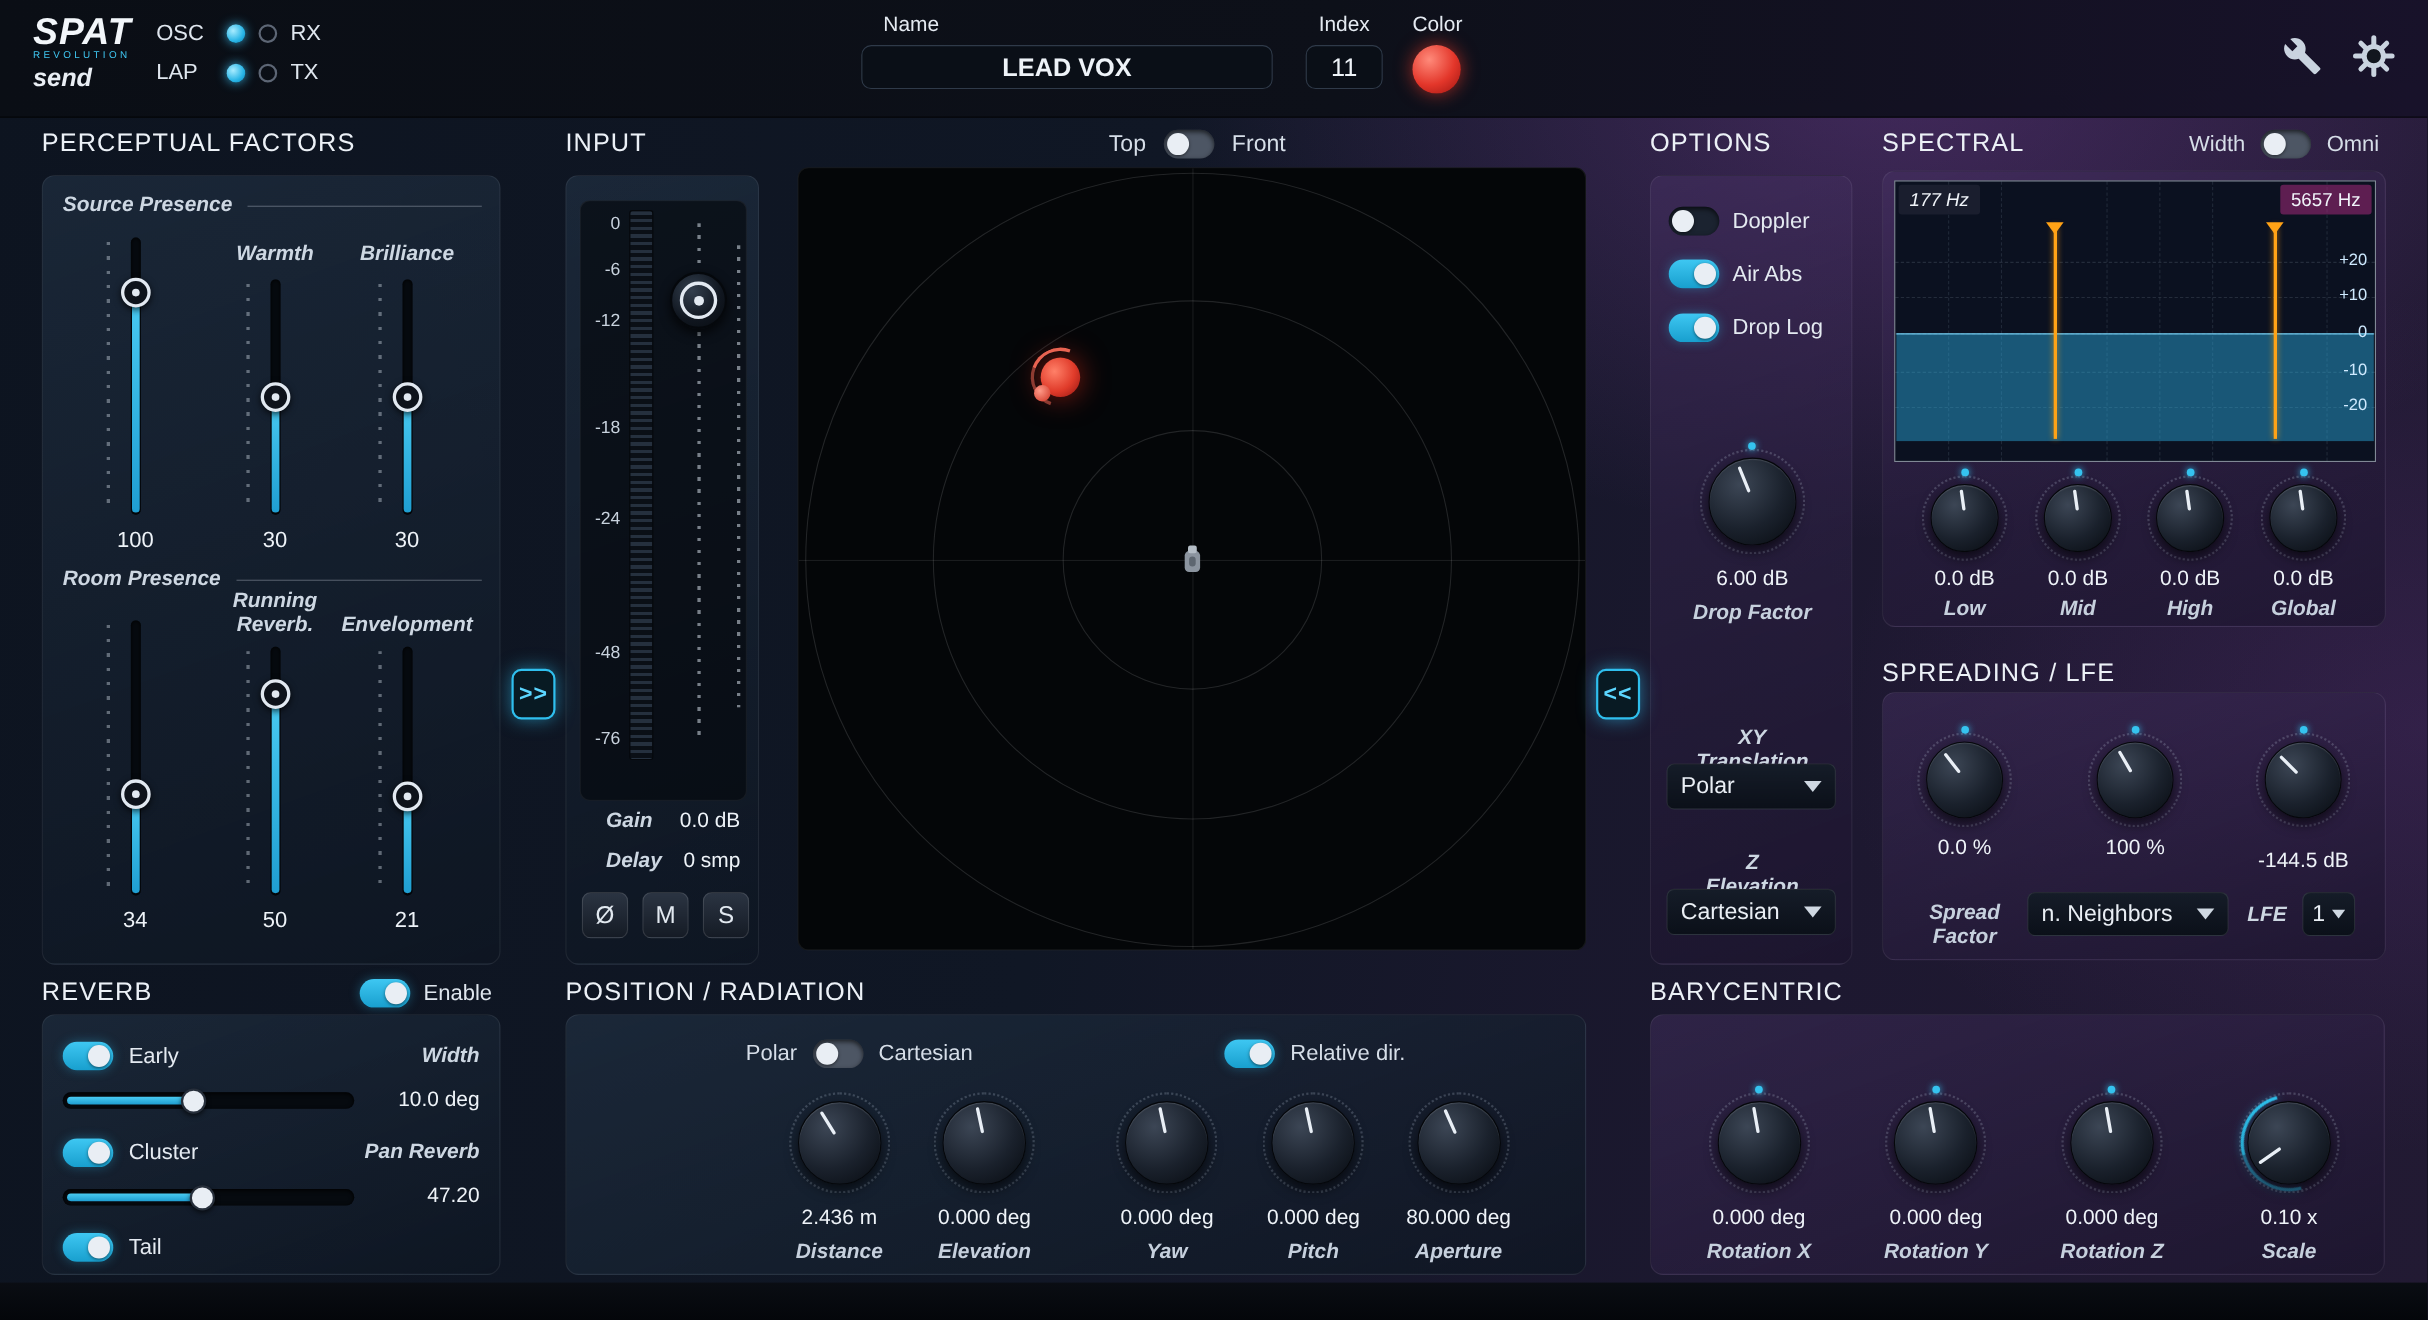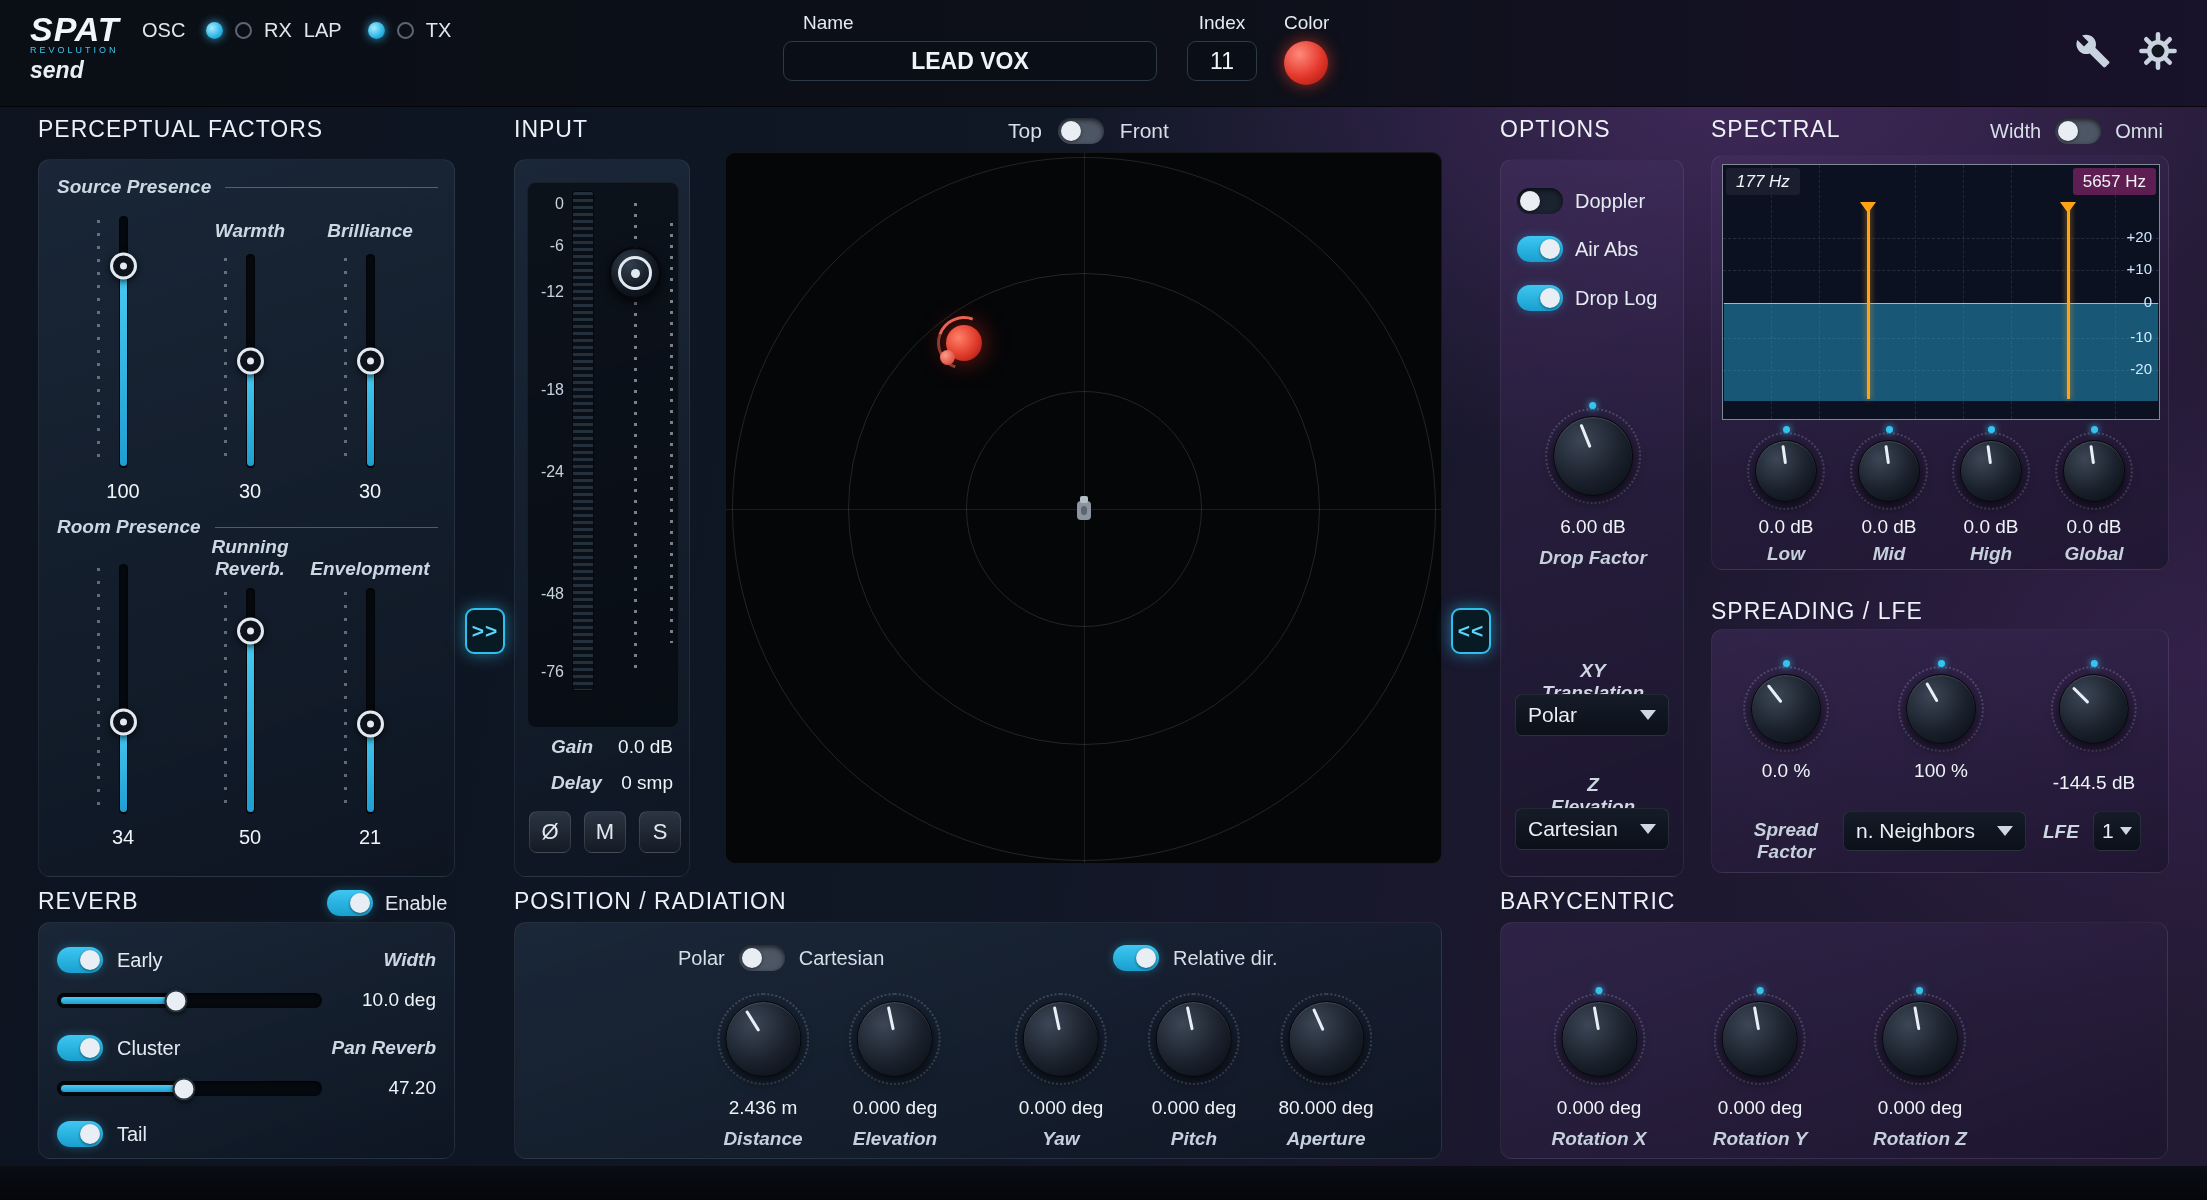--- a/index.html
+++ b/index.html
@@ -13,21 +13,21 @@
       linear-gradient(100deg,#0d1420 0%,#101725 45%,#1d1830 75%,#221a33 100%); }
 
   
   .topbar { position:absolute; left:0; top:0; width:100%; height:107px;
     background:linear-gradient(90deg,#0a0e15 0%,#0d1019 55%,#18122a 100%);
     border-bottom:1px solid rgba(0,0,0,.65); z-index:5; }
   .logo { position:absolute; left:30px; top:10px; }
   .logo-main { font-size:34px; font-weight:800; letter-spacing:1px; color:#f2f6fa; font-style:italic; }
   .logo-sub { font-size:9px; letter-spacing:3px; color:#3fc6f0; margin-top:-4px; }
   .logo-mode { font-size:23px; font-style:italic; font-weight:bold; color:#e9eef4; margin-top:2px; }
-  .conn { position:absolute; left:142px; top:18px; display:flex; flex-direction:row; gap:12px; }
+  .conn { position:absolute; left:142px; top:18px; display:flex; flex-direction:column; gap:12px; }
   .conn-row { display:flex; align-items:center; gap:12px; height:24px; }
   .conn-label { font-size:20px; color:#dfe6ee; width:52px; }
   .conn-label.r { width:auto; }
   .led { width:17px; height:17px; border-radius:50%; flex:none; }
   .led.on { background:radial-gradient(circle at 35% 35%,#a8ecff,#29b5e6 60%,#0c7fad); box-shadow:0 0 10px rgba(60,190,240,.85); }
   .led.off { border:2px solid #5d6675; background:transparent; }
   .fgroup { position:absolute; top:12px; }
   .flabel { font-size:19px; color:#e4eaf1; margin-bottom:7px; }
   .fbox { background:#0a0f17; border:1px solid #2f3a49; border-radius:9px; height:40px;
     display:flex; align-items:center; justify-content:center; font-size:23px; color:#eef3f8; }
@@ -656,16 +656,27 @@
       <div class="knob k76">
           <div class="kring"></div>
           <div class="ktop"></div>
           <div class="kbody">
             <div class="kptr" style="transform: rotate(-10deg);"></div>
           </div>
         </div>
       <div class="kval">0.000 deg</div>
       <div class="klabel">Rotation Z</div>
     </div>
+    <div class="kcol" style="left:580px;top:78px;">
+      <div class="knob k76">
+          <div class="kring"></div>
+          <div class="karc"></div>
+          <div class="kbody">
+            <div class="kptr" style="transform: rotate(-125deg);"></div>
+          </div>
+        </div>
+      <div class="kval">0.10 x</div>
+      <div class="klabel">Scale</div>
+    </div>
   </div>
 
   <div class="bottombar"></div>
 </div>
 
 </body></html>

